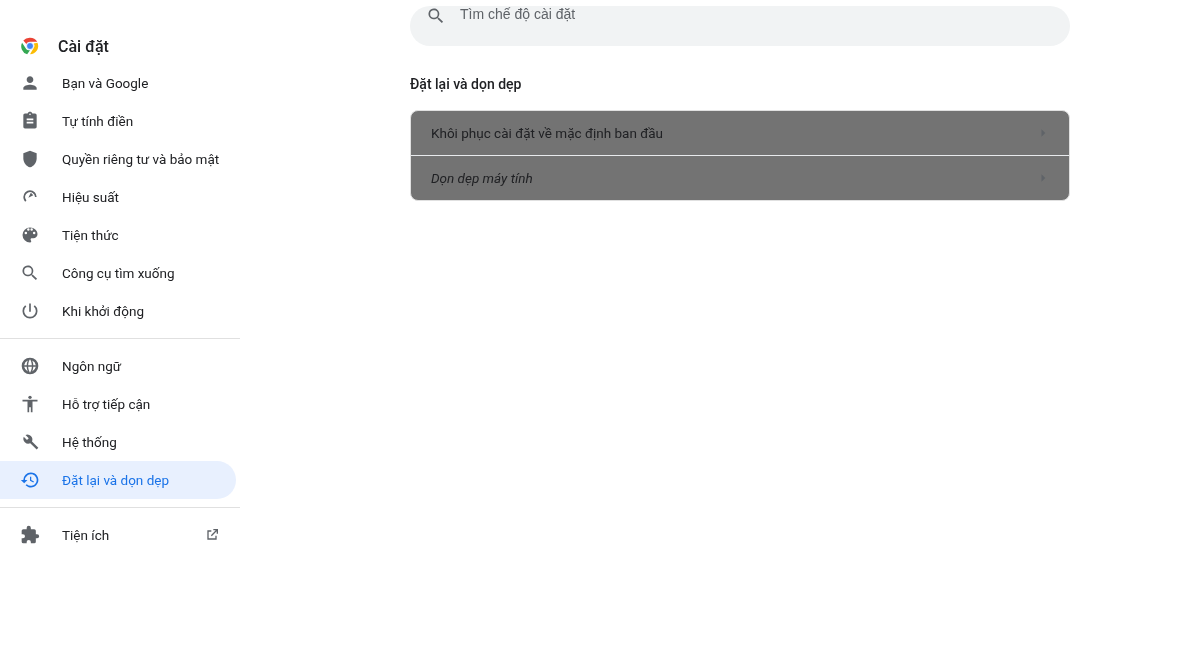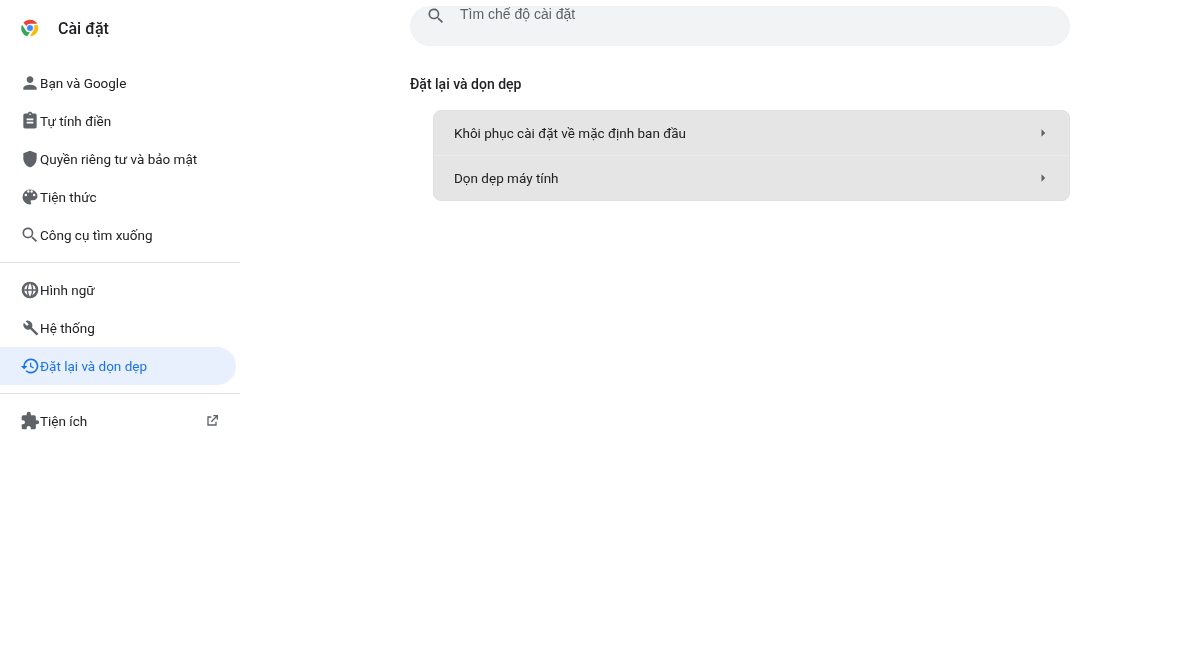--- a/index.html
+++ b/index.html
@@ -13,23 +13,23 @@
   }
   .sidebar {
     position: absolute;
     left: 0; top: 0;
     width: 240px;
     height: 100%;
     overflow-y: auto;
   }
   .header {
     display: flex;
-    align-items: center;
+    align-items: flex-end;
     height: 56px;
-    padding: 9px 20px;
+    padding: 0 20px;
   }
   .logo {
     width: 20px; height: 20px;
     margin-right: 18px;
   }
   .title {
     font-size: 16px;
     font-weight: 500;
     color: #202124;
   }
@@ -37,20 +37,21 @@
     padding-top: 8px;
   }
   .nav-item {
     display: flex;
     align-items: center;
     height: 38px;
     padding: 0 20px;
     cursor: pointer;
     color: #202124;
     font-size: 13.5px;
+    gap: 22px;
   }
   .nav-item.selected {
     background: #e8f0fe;
     color: #1a73e8;
     border-top-right-radius: 20px;
     border-bottom-right-radius: 20px;
     margin-right: 4px;
   }
   .nav-item.selected .nav-icon svg { fill: #1a73e8; }
   .nav-icon {
@@ -103,34 +104,33 @@
   .section-title {
     font-size: 14px;
     font-weight: 500;
     color: #202124;
     margin-bottom: 18px;
   }
   .card {
     border: 1px solid #e0e0e0;
     border-radius: 8px;
     overflow: hidden;
-    background: #e5e5e5;
+    background: #737373;
     box-shadow: 0 0 0 rgba(0,0,0,0);
-    margin-left: 23px;
   }
   .card-row {
     display: flex;
     align-items: center;
     justify-content: space-between;
     padding: 14px 20px;
     cursor: pointer;
     font-size: 13.5px;
     color: #202124;
   }
-  .card-row + .card-row { border-top: 1px solid #e8eaed; }
+  .card-row + .card-row { border-top: 1px solid #e8eaed; font-style: italic; }
   .card-arrow svg { fill:#5f6368; width:10px; height:10px;}
 </style>
 </head>
 <body>
 
 <svg width="0" height="0" style="position:absolute">
   <defs>
     <g id="i-person">
         <path d="M12 12c2.21 0 4-1.79 4-4s-1.79-4-4-4-4 1.79-4 4 1.79 4 4 4zm0 2c-2.67 0-8 1.34-8 4v2h16v-2c0-2.66-5.33-4-8-4z"></path>
       </g>
@@ -223,41 +223,65 @@
         <span class="nav-icon">
           <svg viewBox="0 0 24 24" width="20" height="20">
             <use href="#i-shield"></use>
           </svg>
         </span>
         <span class="nav-label">Quyền riêng tư và bảo mật</span>
       </div>
       <div class="nav-item">
         <span class="nav-icon">
           <svg viewBox="0 0 24 24" width="20" height="20">
+            <use href="#i-speed"></use>
+          </svg>
+        </span>
+        <span class="nav-label">Hiệu suất</span>
+      </div>
+      <div class="nav-item">
+        <span class="nav-icon">
+          <svg viewBox="0 0 24 24" width="20" height="20">
             <use href="#i-palette"></use>
           </svg>
         </span>
         <span class="nav-label">Tiện thức</span>
       </div>
       <div class="nav-item">
         <span class="nav-icon">
           <svg viewBox="0 0 24 24" width="20" height="20">
             <use href="#i-search"></use>
           </svg>
         </span>
         <span class="nav-label">Công cụ tìm xuống</span>
       </div>
+      <div class="nav-item">
+        <span class="nav-icon">
+          <svg viewBox="0 0 24 24" width="20" height="20">
+            <use href="#i-power"></use>
+          </svg>
+        </span>
+        <span class="nav-label">Khi khởi động</span>
+      </div>
       <div class="nav-divider"></div>
       <div class="nav-item">
         <span class="nav-icon">
           <svg viewBox="0 0 24 24" width="20" height="20">
             <use href="#i-globe"></use>
           </svg>
         </span>
-        <span class="nav-label">Hình ngữ</span>
+        <span class="nav-label">Ngôn ngữ</span>
+      </div>
+      <div class="nav-item">
+        <span class="nav-icon">
+          <svg viewBox="0 0 24 24" width="20" height="20">
+            <use href="#i-accessibility"></use>
+          </svg>
+        </span>
+        <span class="nav-label">Hỗ trợ tiếp cận</span>
       </div>
       <div class="nav-item">
         <span class="nav-icon">
           <svg viewBox="0 0 24 24" width="20" height="20">
             <use href="#i-wrench"></use>
           </svg>
         </span>
         <span class="nav-label">Hệ thống</span>
       </div>
       <div class="nav-item selected">

